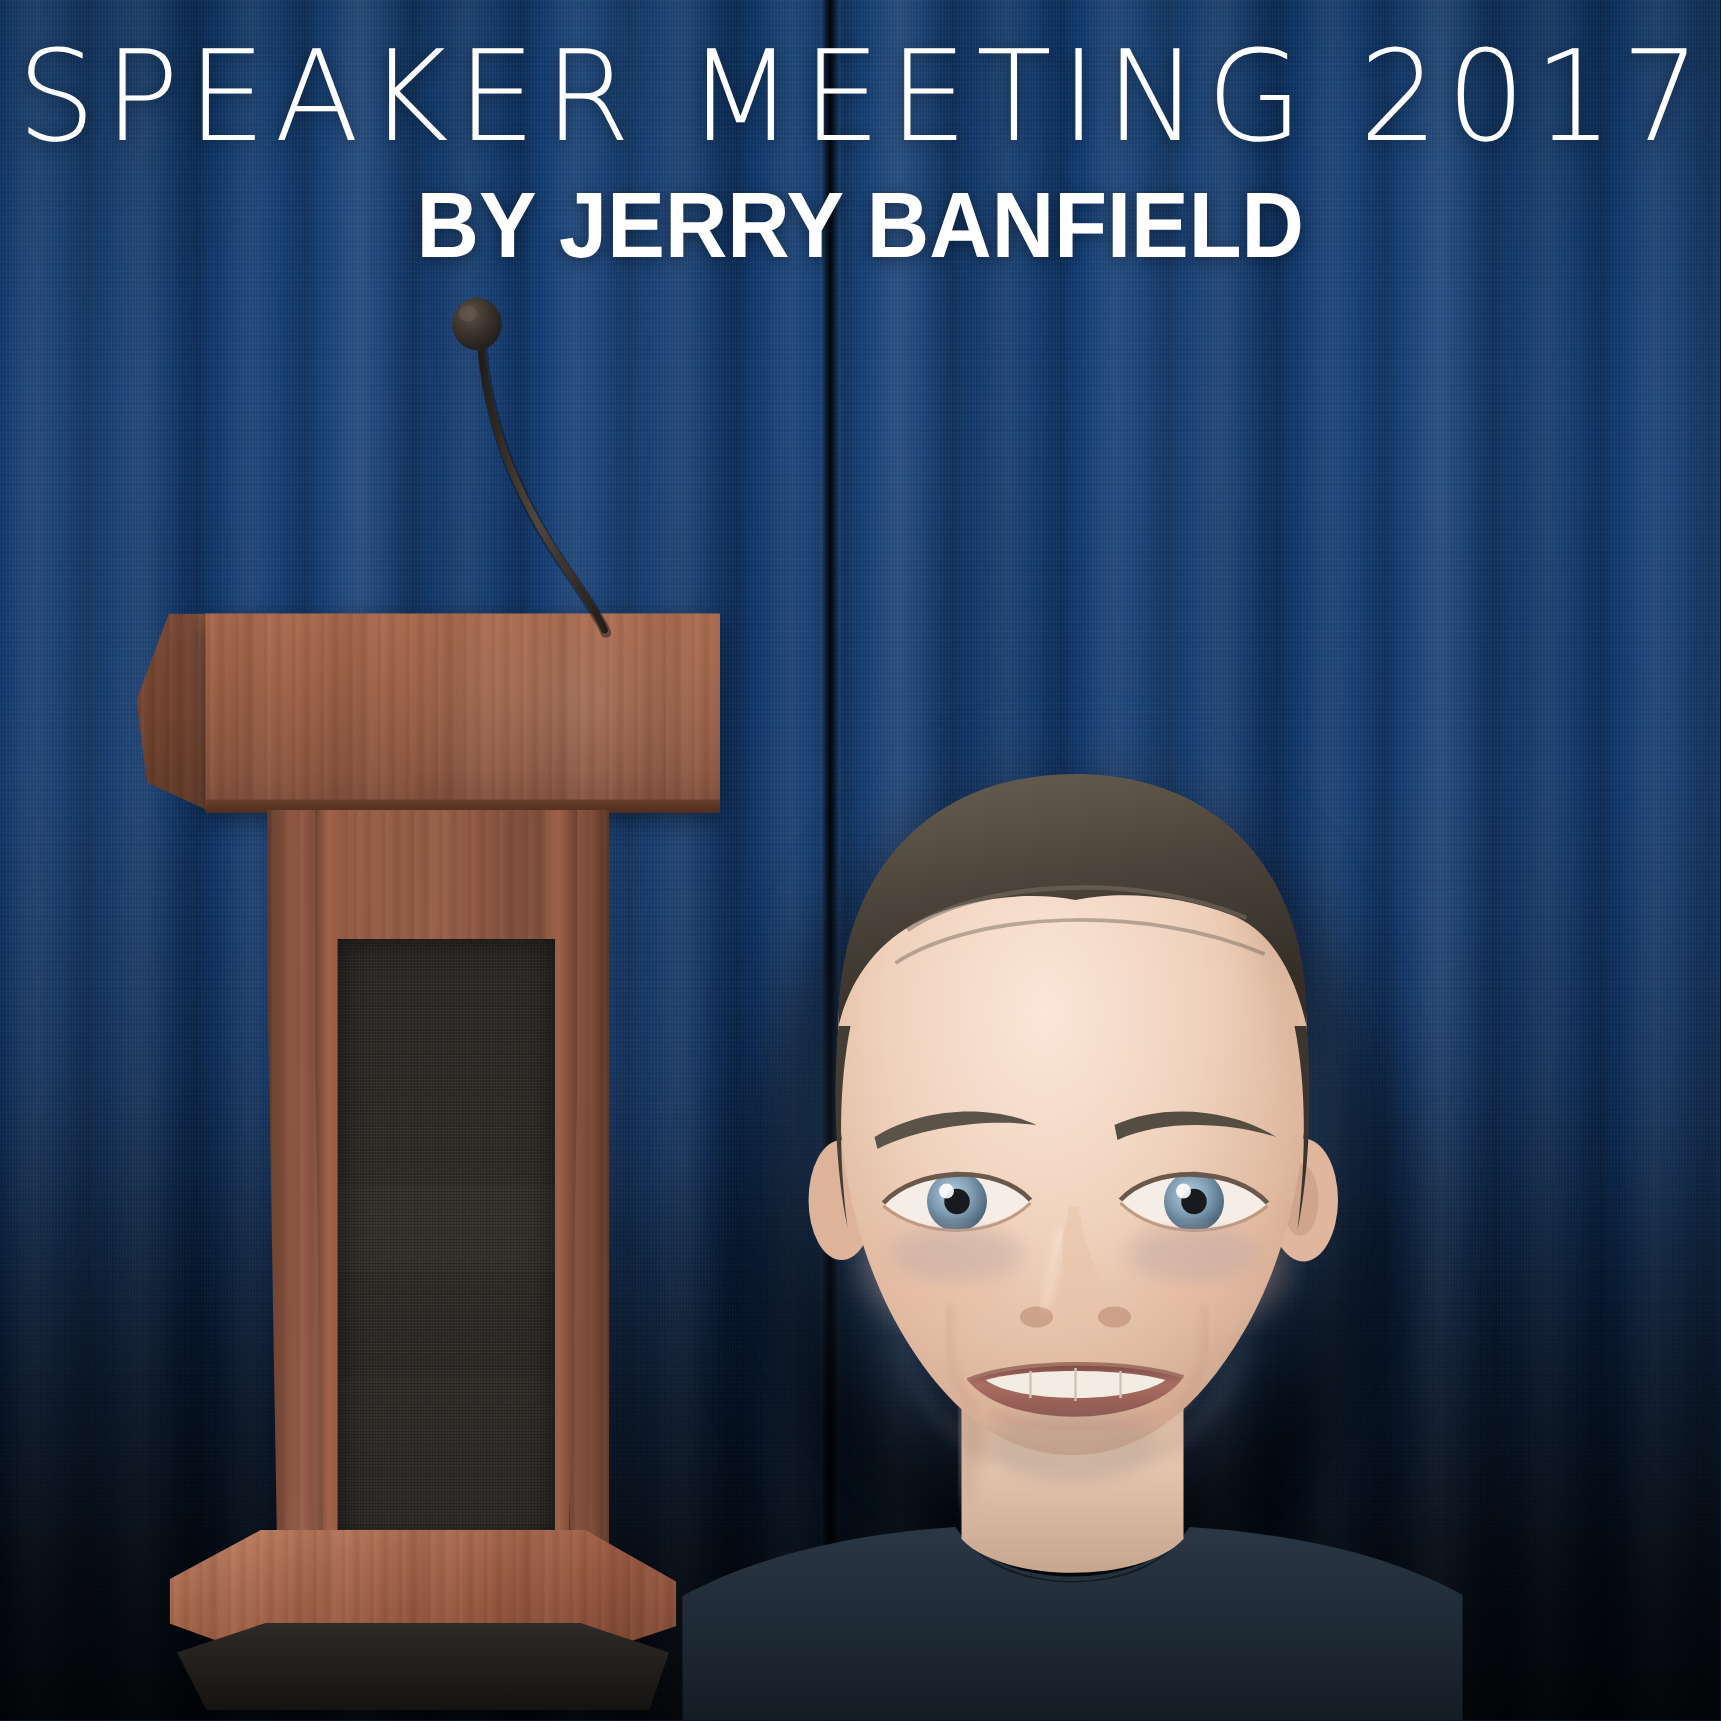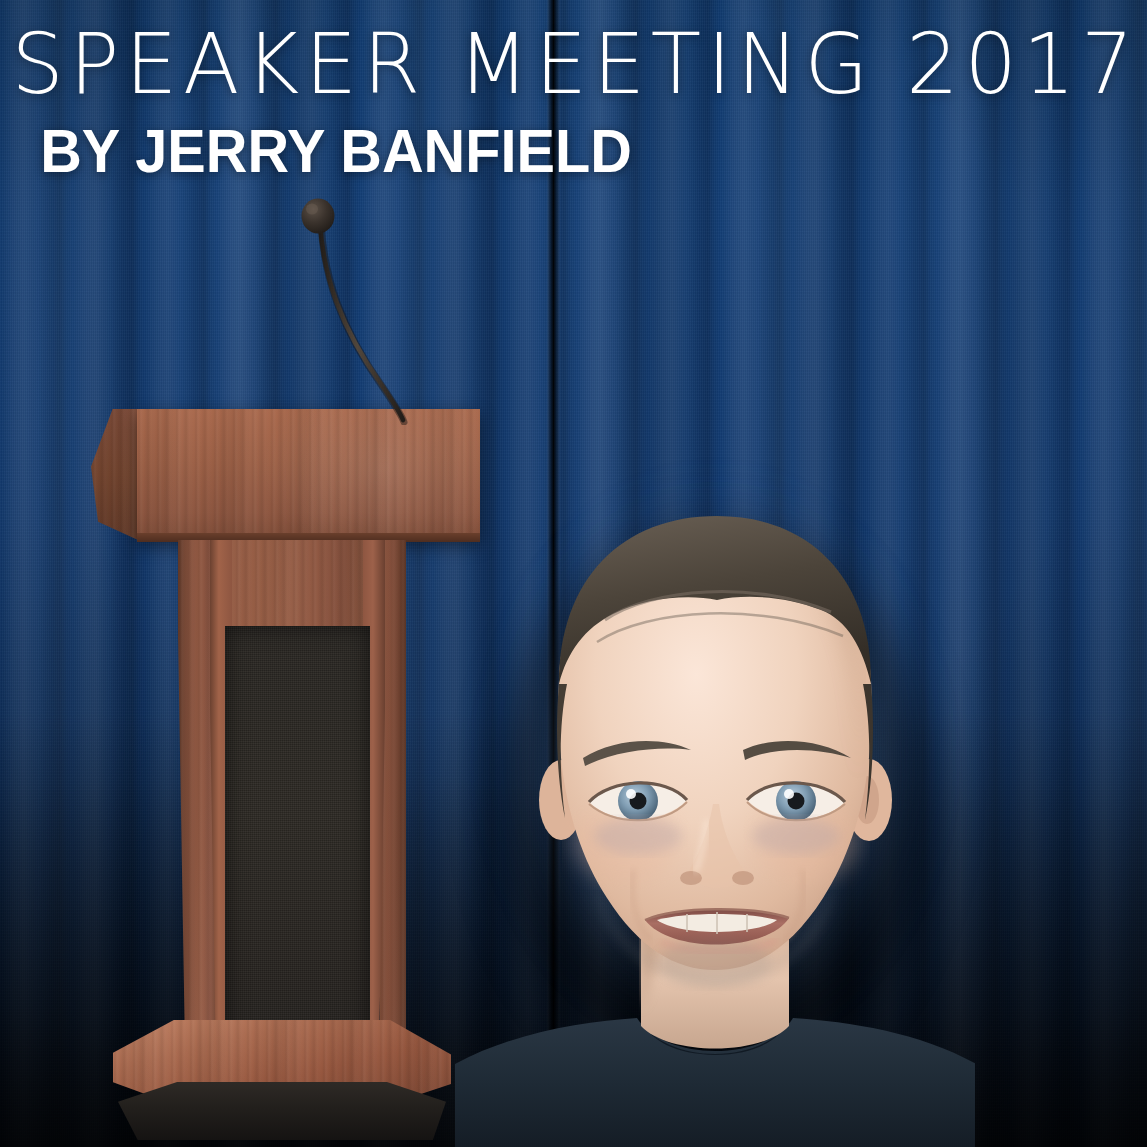--- a/index.html
+++ b/index.html
@@ -102,21 +102,21 @@
         rgba(0,0,0,0.72) 100%);
   }
 
   
   .title-block {
     position: absolute;
     left: 0;
     top: 0;
     width: 1147px;
     z-index: 40;
-    text-align: left;
+    text-align: center;
     pointer-events: none;
   }
   .poster-title {
     display: block;
     margin: 0;
     padding: 22px 0 0 0;
     color: #ffffff;
     font-family: "DejaVu Sans", sans-serif;
     font-weight: 300;
     font-size: 84px;

